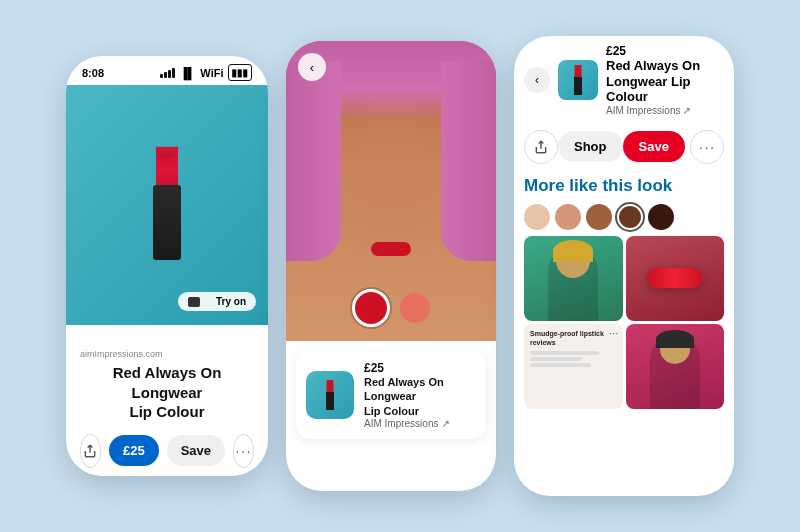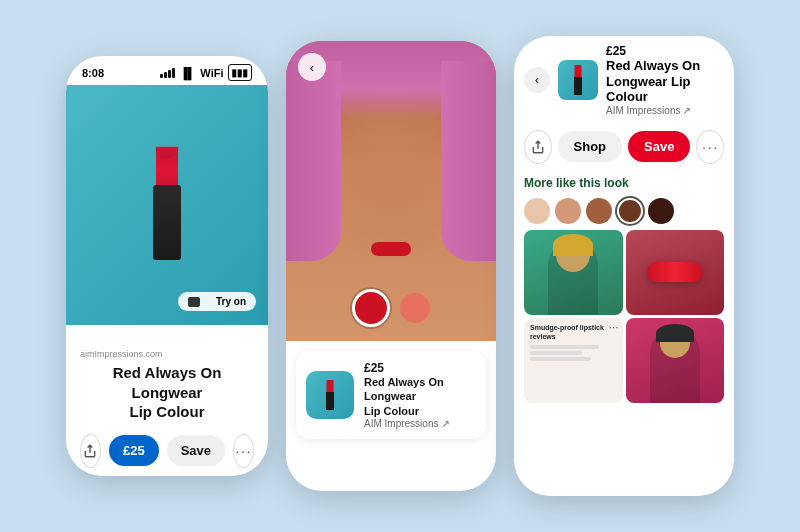--- a/index.html
+++ b/index.html
@@ -438,21 +438,21 @@
       font-size: 10px;
       color: #666;
       display: flex;
       align-items: center;
       gap: 2px;
     }
 
     .ph3-actions {
       display: flex;
       align-items: center;
-      gap: 6px;
+      gap: 0;
       padding: 6px 10px;
     }
 
     .ph3-share-btn {
       width: 34px;
       height: 34px;
       border-radius: 50%;
       border: 1.5px solid #ddd;
       background: #fff;
       display: flex;
@@ -491,23 +491,23 @@
       display: flex;
       align-items: center;
       justify-content: center;
       font-size: 14px;
       cursor: pointer;
       margin-left: auto;
     }
 
     .ph3-section-title {
       padding: 6px 10px 4px;
-      font-size: 12px;
+      font-size: 17px;
       font-weight: 700;
-      color: #14532d;
+      color: #0369a1;
     }
 
     .ph3-color-swatches {
       display: flex;
       gap: 5px;
       padding: 4px 10px 6px;
     }
 
     .ph3-swatch {
       width: 26px;

